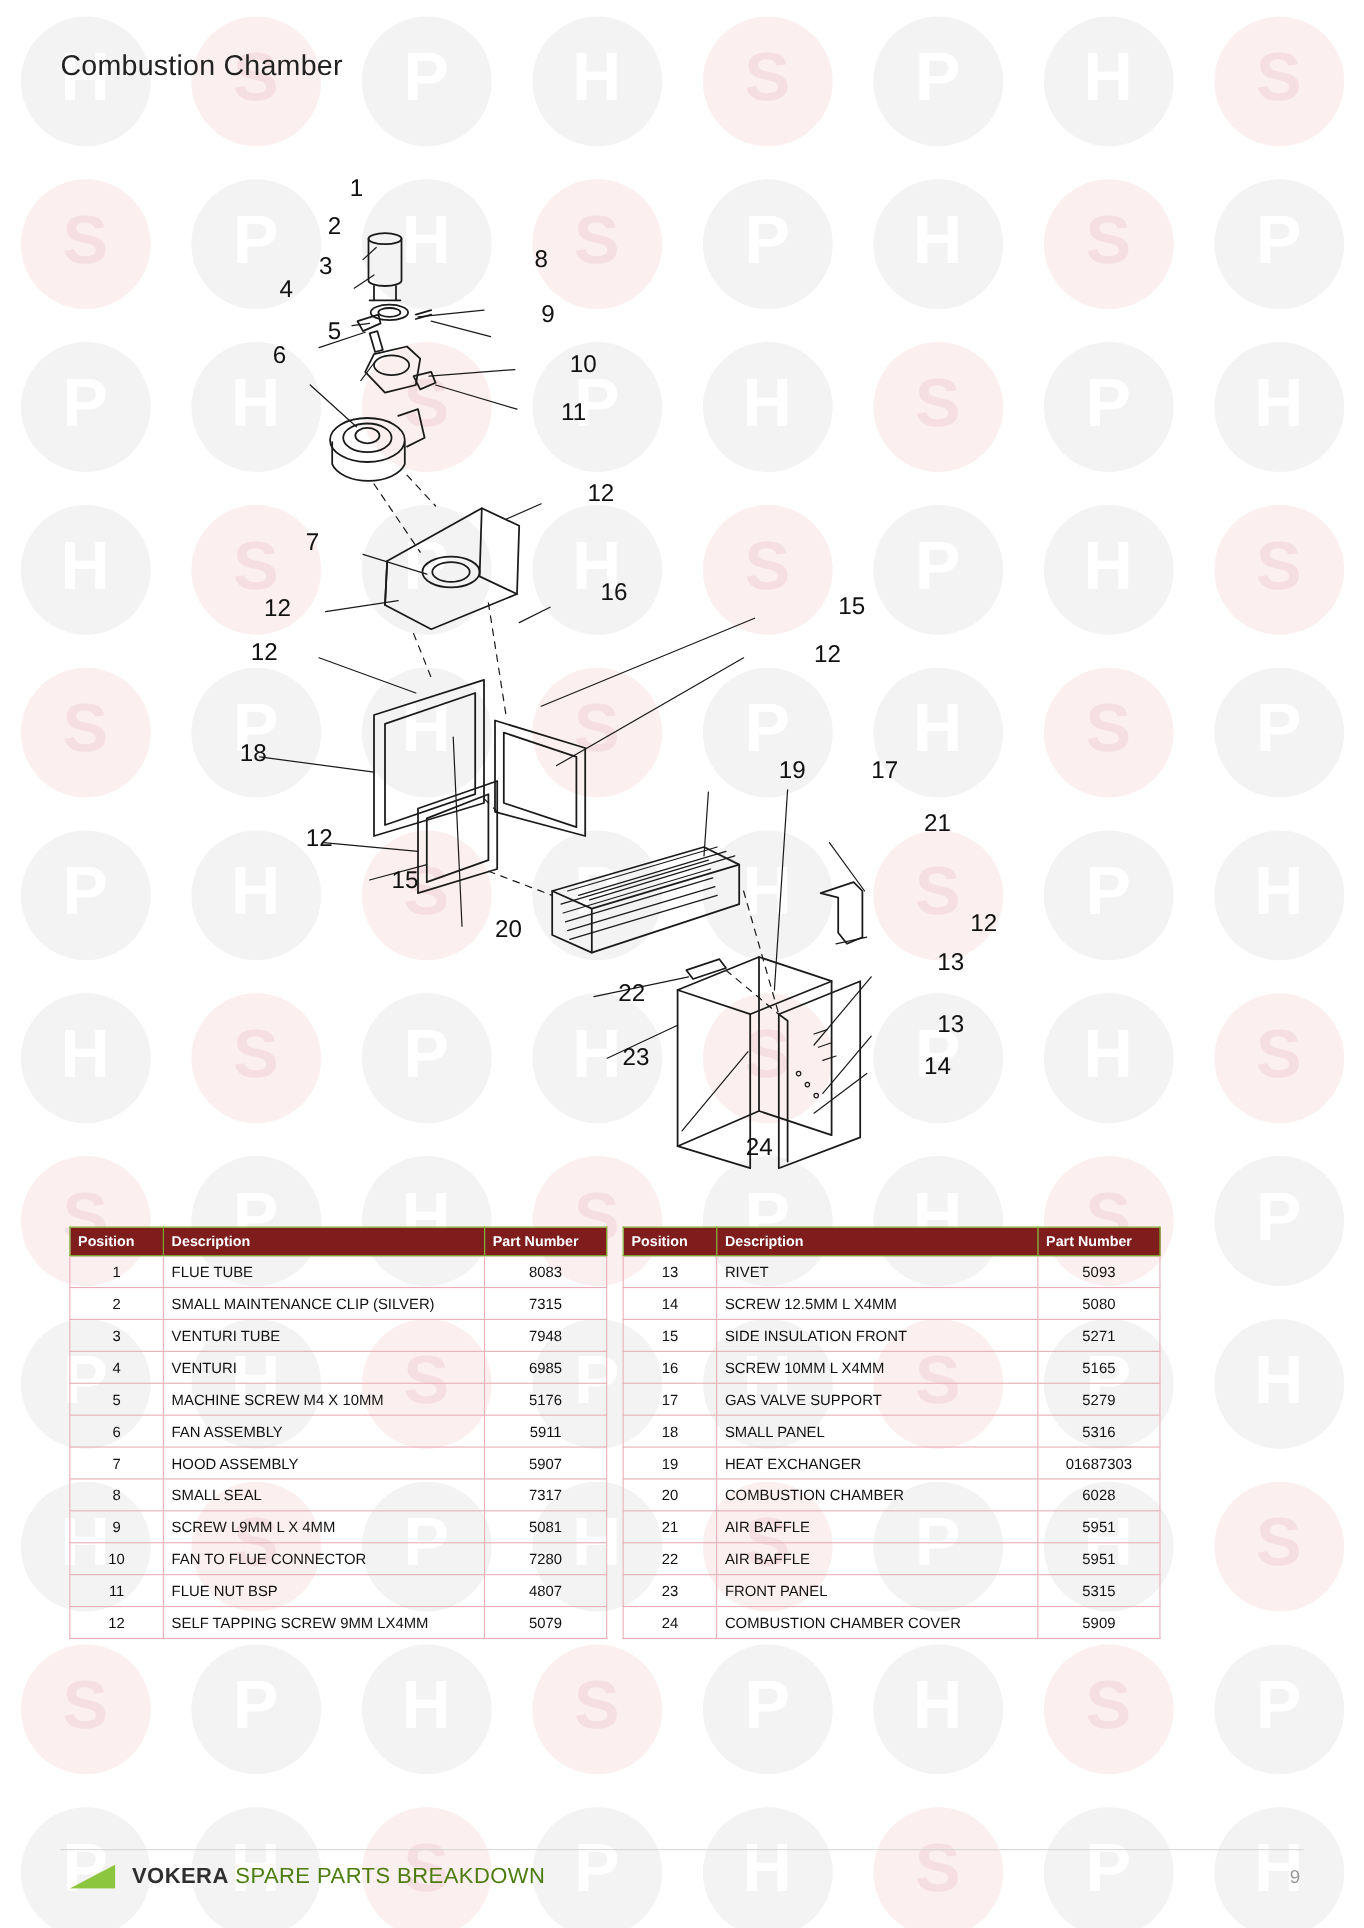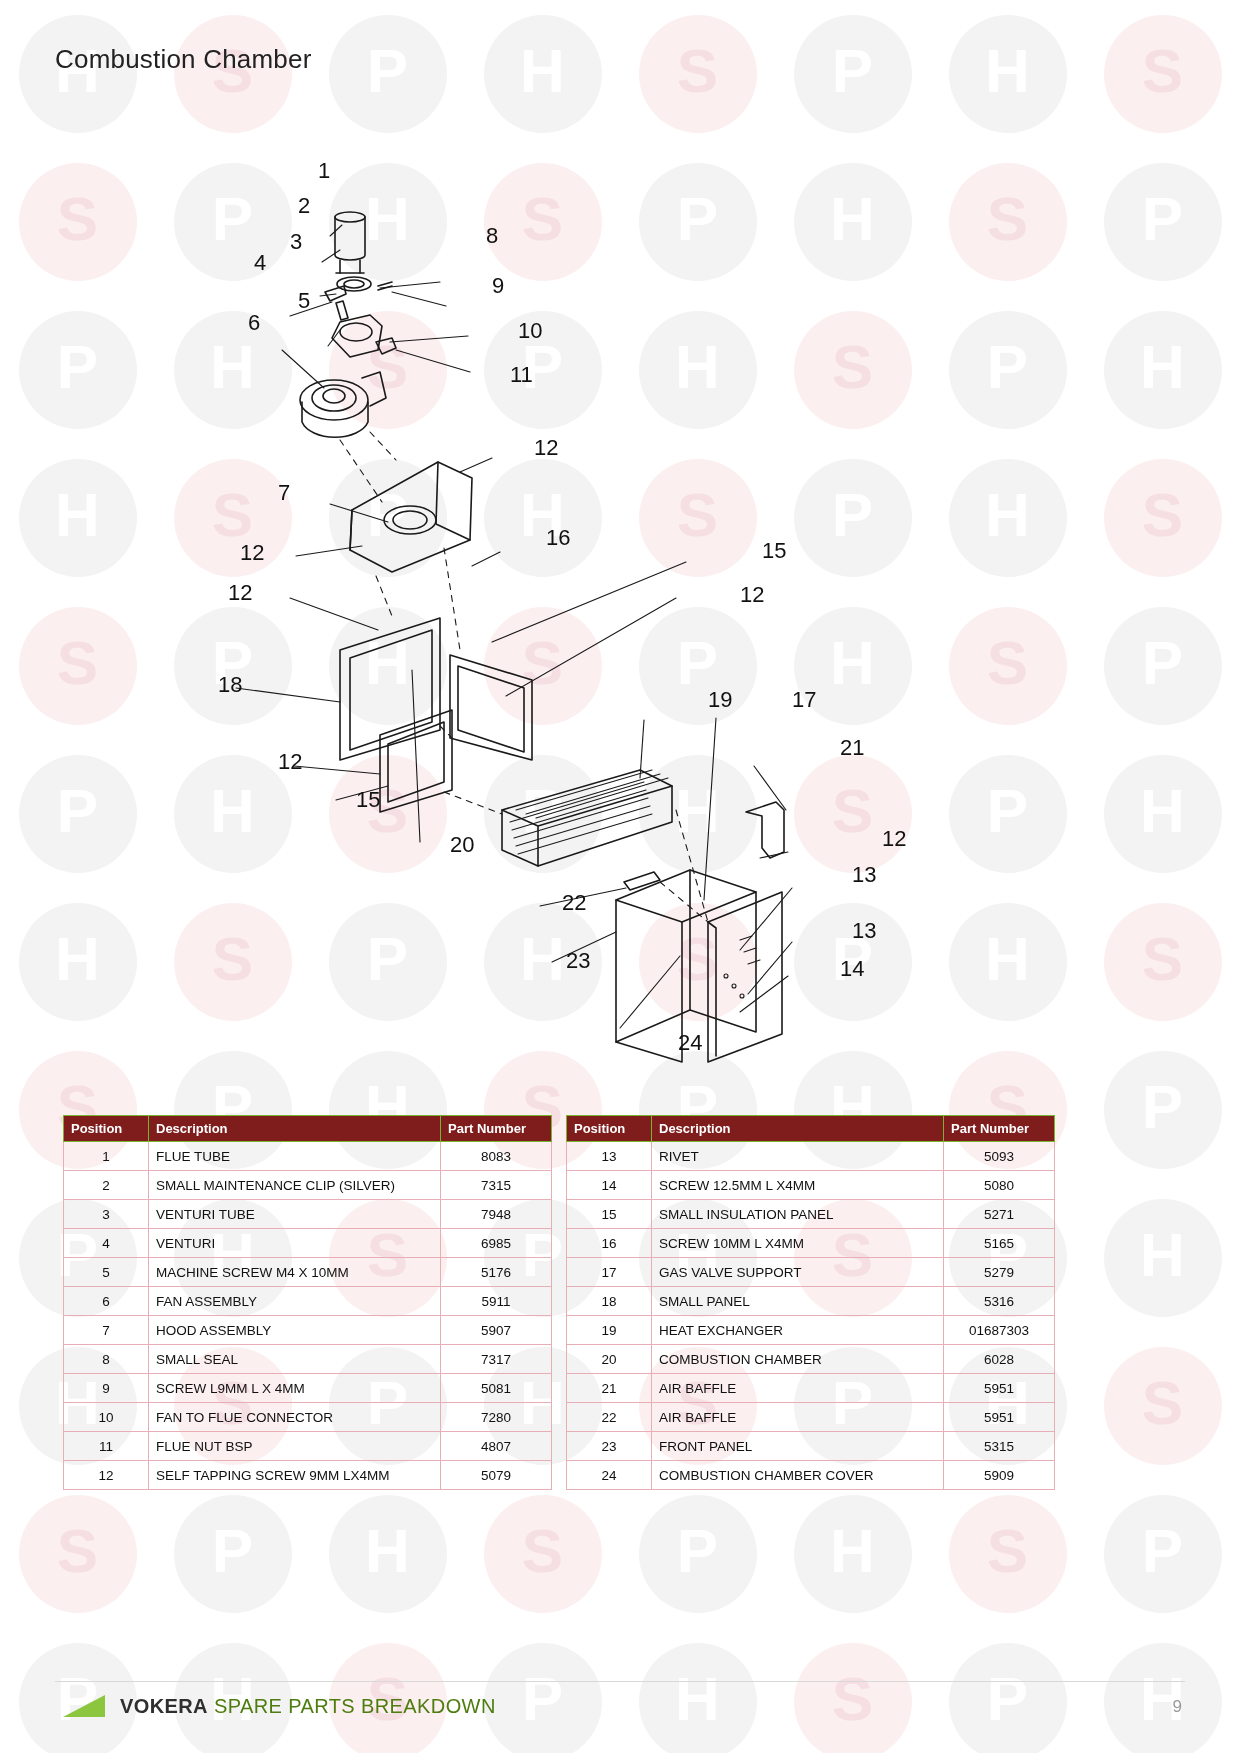--- a/index.html
+++ b/index.html
@@ -913,21 +913,21 @@
             <td class="desc">RIVET</td>
             <td class="pn">5093</td>
           </tr>
           <tr>
             <td class="pos">14</td>
             <td class="desc">SCREW 12.5MM L X4MM</td>
             <td class="pn">5080</td>
           </tr>
           <tr>
             <td class="pos">15</td>
-            <td class="desc">SMALL INSULATION PANEL</td>
+            <td class="desc">SIDE INSULATION FRONT</td>
             <td class="pn">5271</td>
           </tr>
           <tr>
             <td class="pos">16</td>
             <td class="desc">SCREW 10MM L X4MM</td>
             <td class="pn">5165</td>
           </tr>
           <tr>
             <td class="pos">17</td>
             <td class="desc">GAS VALVE SUPPORT</td>

